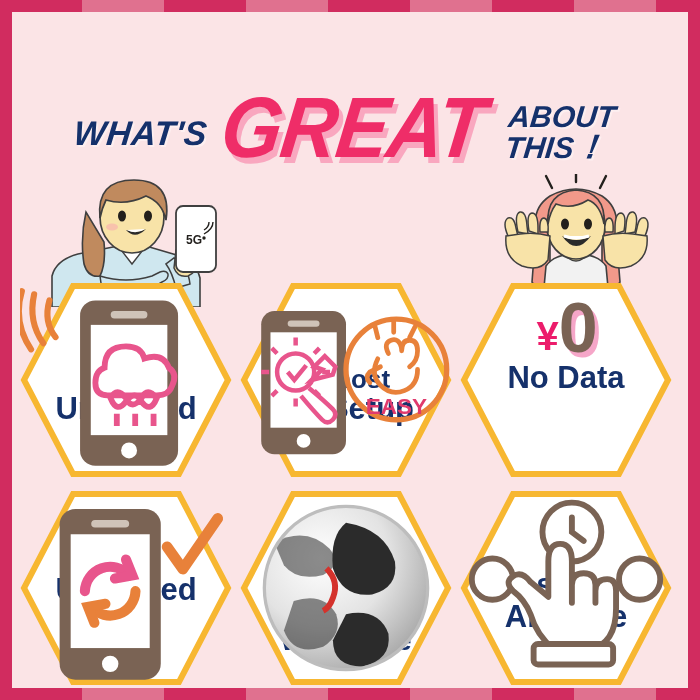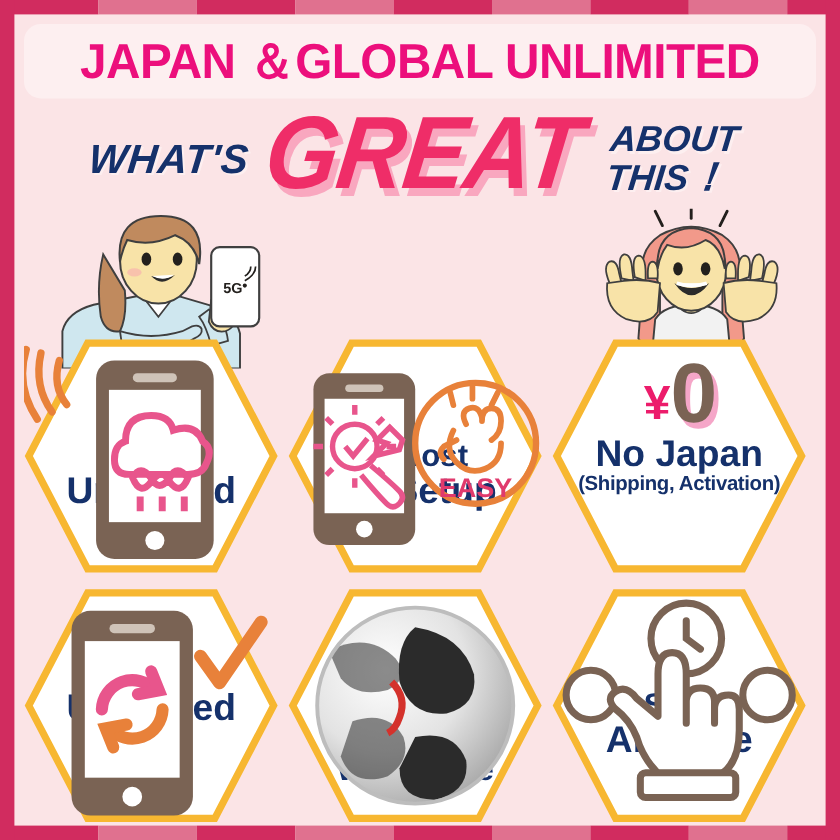--- a/index.html
+++ b/index.html
@@ -185,23 +185,20 @@
       <div class="stripe-seg" style="width: 82px; background: rgb(224, 113, 143);"></div>
       <div class="stripe-seg" style="width: 82px; background: rgb(209, 44, 95);"></div>
       <div class="stripe-seg" style="width: 82px; background: rgb(224, 113, 143);"></div>
       <div class="stripe-seg" style="width: 82px; background: rgb(209, 44, 95);"></div>
       <div class="stripe-seg" style="width: 82px; background: rgb(224, 113, 143);"></div>
       <div class="stripe-seg" style="width: 82px; background: rgb(209, 44, 95);"></div>
     </div>
 
   <div class="canvas">
 
-    <div class="title-plate">
-      <div class="title-text">JAPAN ＆GLOBAL UNLIMITED</div>
-    </div>
 
     <div class="headline">
       <div class="hl-whats">WHAT'S</div>
       <div class="hl-great">GREAT</div>
       <div class="hl-about">
         <span>ABOUT</span>
         <span class="l2"><span>THIS</span><span class="bang">！</span></span>
       </div>
     </div>
 
@@ -354,22 +351,21 @@
       <div class="hex" style="left:448px; top:270px;">
         <svg viewBox="0 0 212 196" preserveAspectRatio="none">
           <polygon points="53,4 159,4 208,98 159,192 53,192 4,98" fill="#ffffff" stroke="#f7b731" stroke-width="6"></polygon>
         </svg>
         <div class="hex-inner">
           <div class="zero-row">
             <span class="yen-sym">¥</span>
             <span class="zero-glyph">0</span>
           </div>
           <div class="hex-label">
-            <span class="line-b">No Japan</span>
-            <span class="small">(Shipping, Activation)</span>
+            <span class="line-b">No Data</span>
           </div>
         </div>
       </div>
 
       <div class="hex" style="left:8px; top:478px;">
         <svg viewBox="0 0 212 196" preserveAspectRatio="none">
           <polygon points="53,4 159,4 208,98 159,192 53,192 4,98" fill="#ffffff" stroke="#f7b731" stroke-width="6"></polygon>
         </svg>
         <div class="hex-inner">
           <div class="hex-icon">

